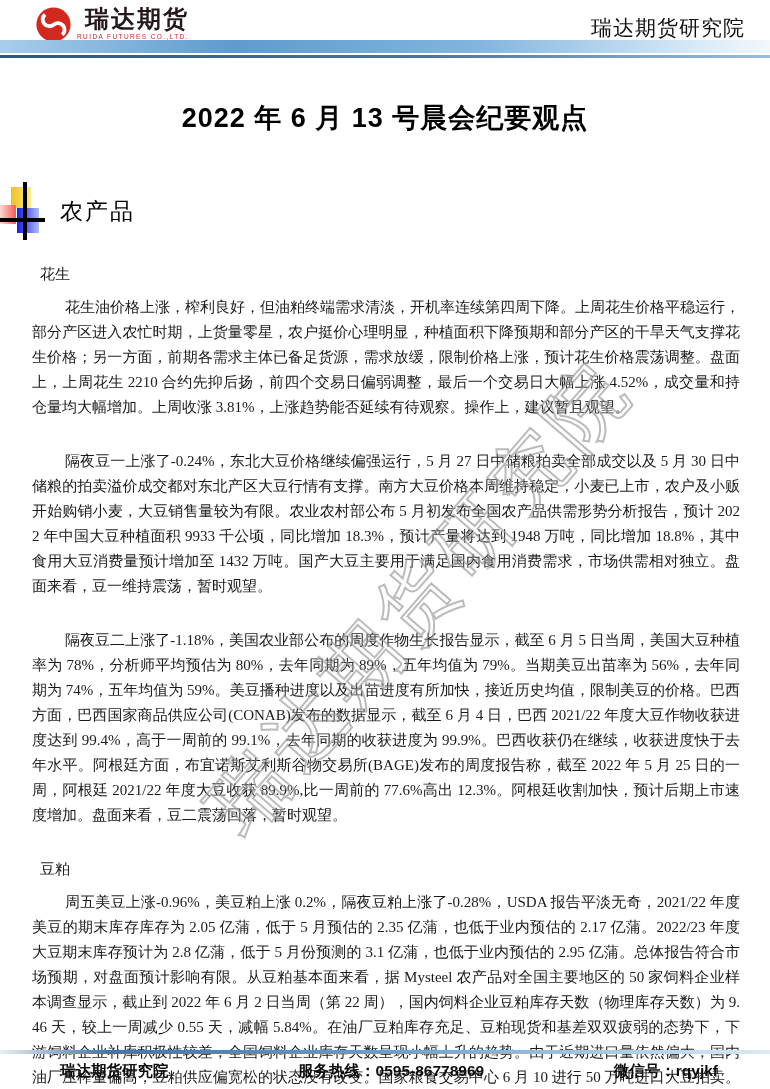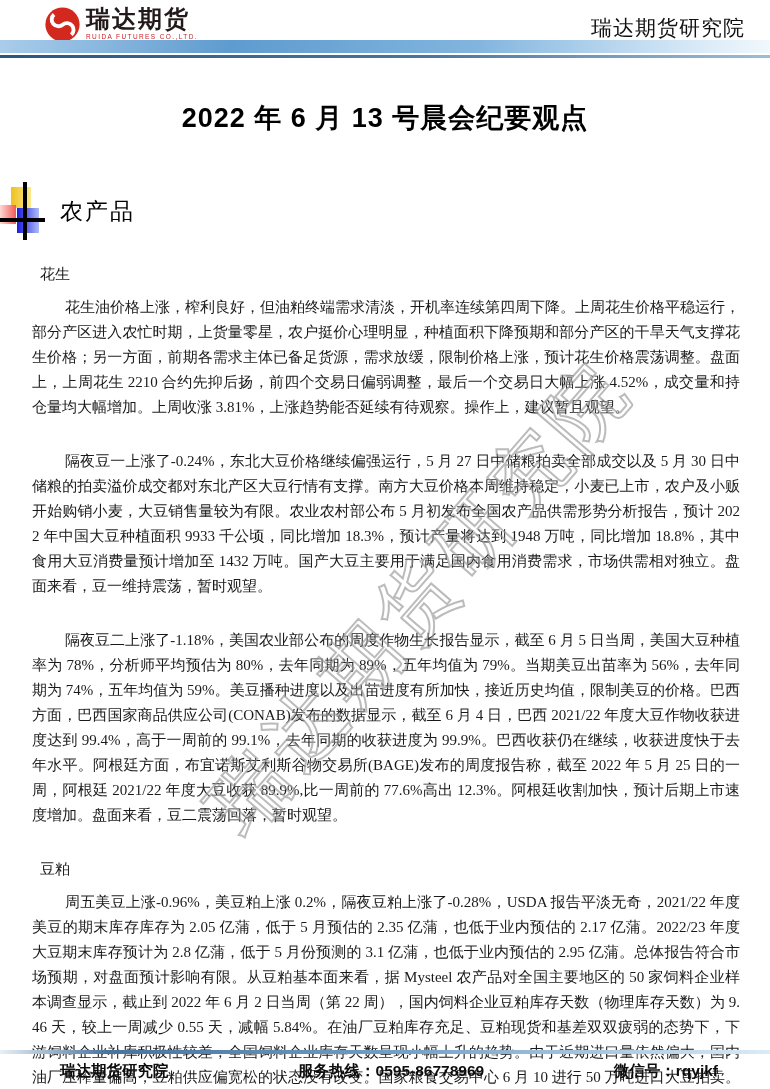--- a/index.html
+++ b/index.html
@@ -3,21 +3,21 @@
 <meta charset="utf-8">
 <style>
   html,body { margin:0; padding:0; background:#ffffff; }
   .page {
     position:relative; width:770px; height:1089px; background:#fff;
     overflow:hidden; font-family:"Liberation Serif","DejaVu Serif",serif; color:#1a1a1a;
   }
 
   
   .header { position:absolute; top:0; left:0; right:0; height:58px; }
-  .logo { position:absolute; top:6px; left:44px; display:flex; align-items:flex-start; }
+  .logo { position:absolute; top:6px; left:35px; display:flex; align-items:flex-start;text-align:right; }
   .emblem { width:37px; height:37px; margin-right:5px; }
   .brand { display:flex; flex-direction:column; }
   .brand-cn {
     font-family:"Liberation Sans","DejaVu Sans",sans-serif; font-weight:bold;
     font-size:24px; line-height:26px; color:#23191a; letter-spacing:2px;
   }
   .brand-en {
     font-family:"Liberation Sans","DejaVu Sans",sans-serif; font-size:6.5px;
     color:#cc2222; letter-spacing:1.4px; margin-top:1px;
   }

